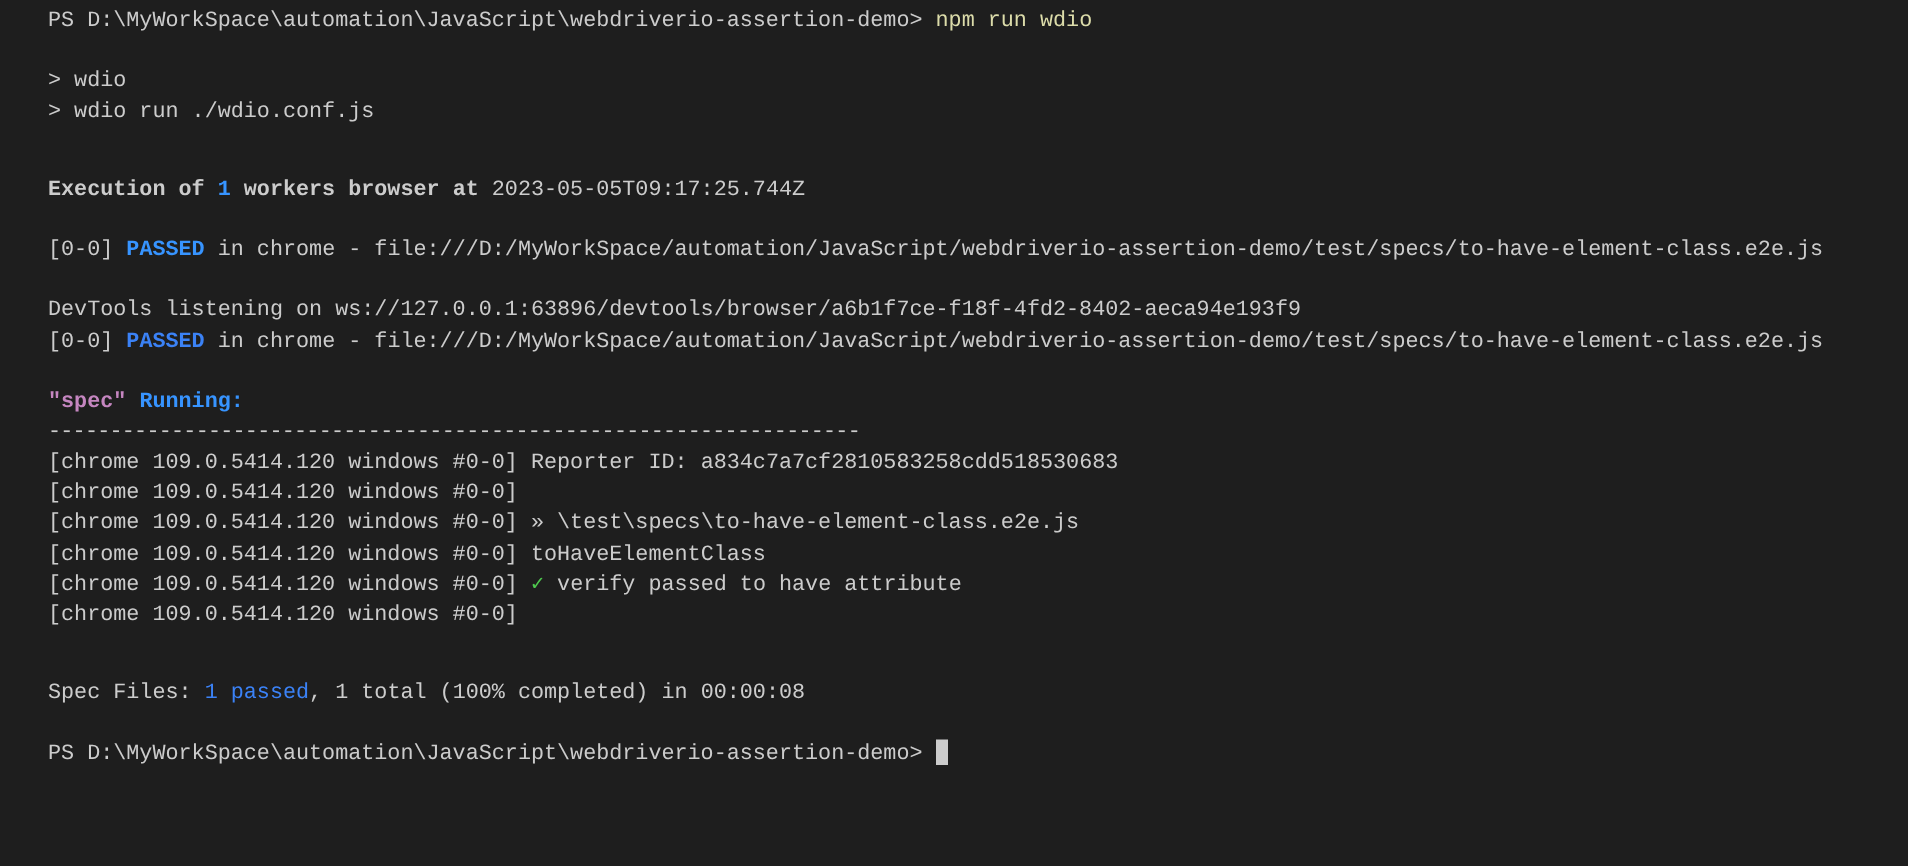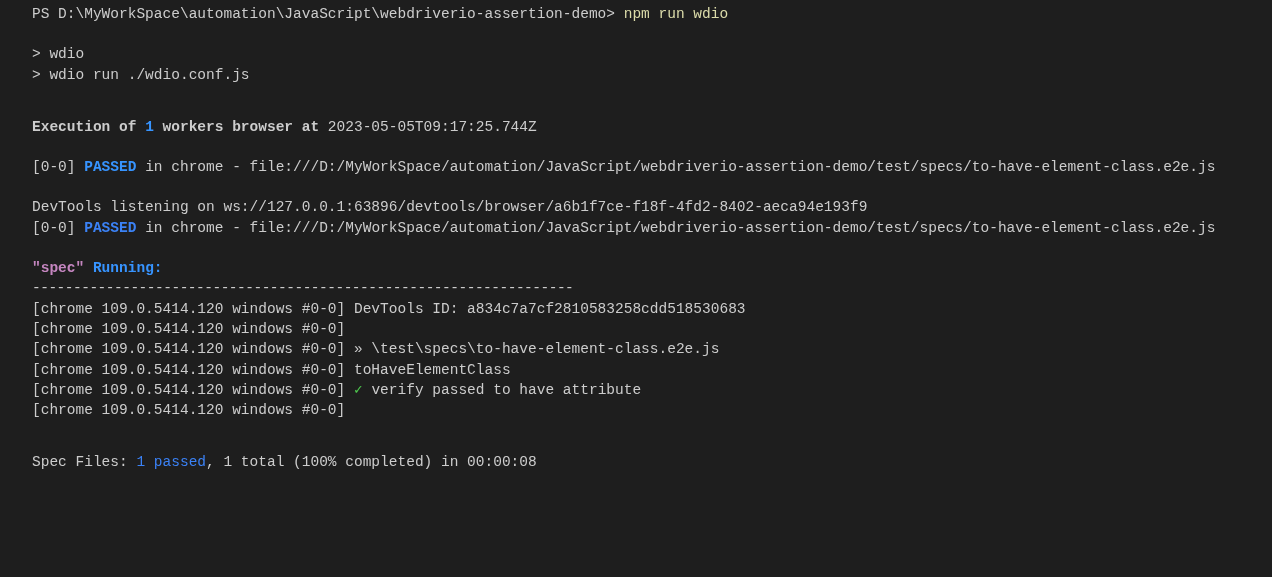--- a/index.html
+++ b/index.html
@@ -82,21 +82,21 @@
   <div class="spacer-md"></div>
 
   <div>
     <span class="magenta bold"> "spec"</span><span class="blue bold"> Running:</span>
   </div>
 
   <div class="dash-line">------------------------------------------------------------------</div>
 
 
   <div>
-    <span class="white">[chrome 109.0.5414.120 windows #0-0]</span><span class="white"> DevTools ID: a834c7a7cf2810583258cdd518530683</span>
+    <span class="white">[chrome 109.0.5414.120 windows #0-0]</span><span class="white"> Reporter ID: a834c7a7cf2810583258cdd518530683</span>
   </div>
 
   <div>
     <span class="white">[chrome 109.0.5414.120 windows #0-0]</span>
   </div>
 
   <div>
     <span class="white">[chrome 109.0.5414.120 windows #0-0]</span><span class="white"> » \test\specs\to-have-element-class.e2e.js</span>
   </div>
 
@@ -114,14 +114,17 @@
 
 
   <div class="spacer-lg"></div>
 
   <div>
     <span class="white">Spec Files:      </span><span class="green">1 passed</span><span class="white">, 1 total (100% completed) in 00:00:08</span>
   </div>
 
   <div class="spacer-md"></div>
 
+  <div>
+    <span class="white">PS </span><span class="white">D:\MyWorkSpace\automation\JavaScript\webdriverio-assertion-demo&gt; </span><span class="cursor"></span>
+  </div>
 
 </div>
 
 </body></html>

